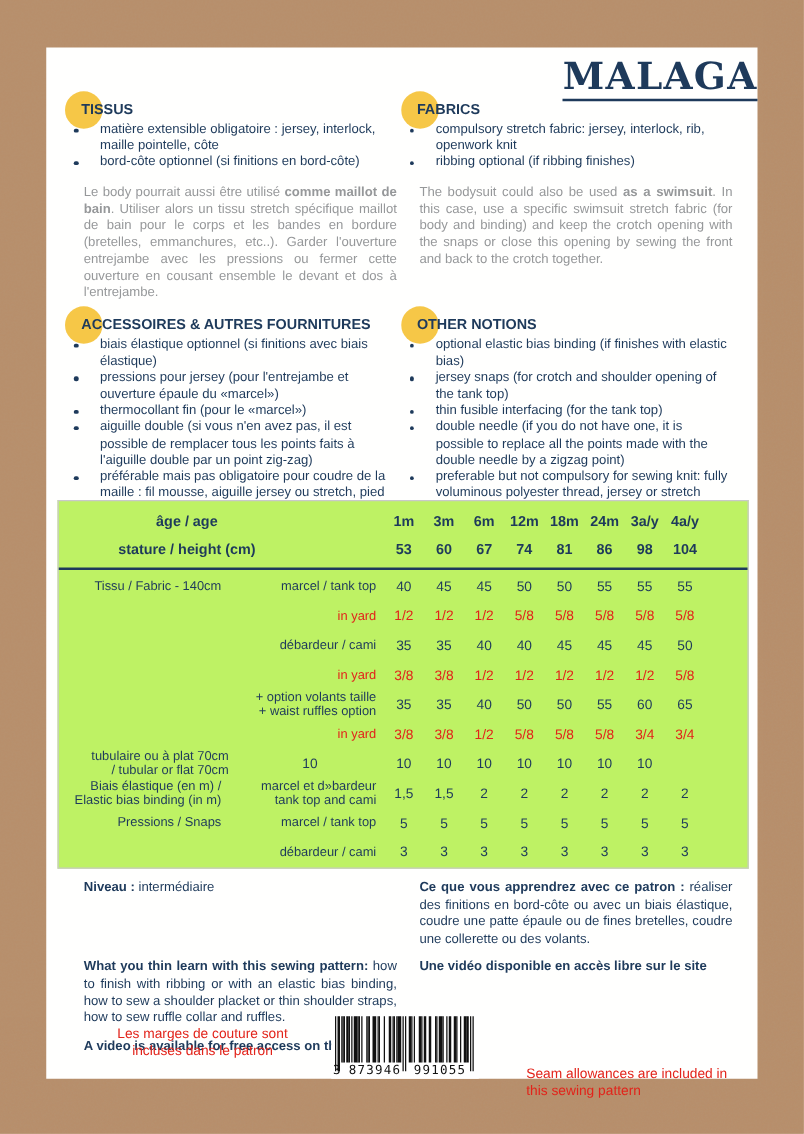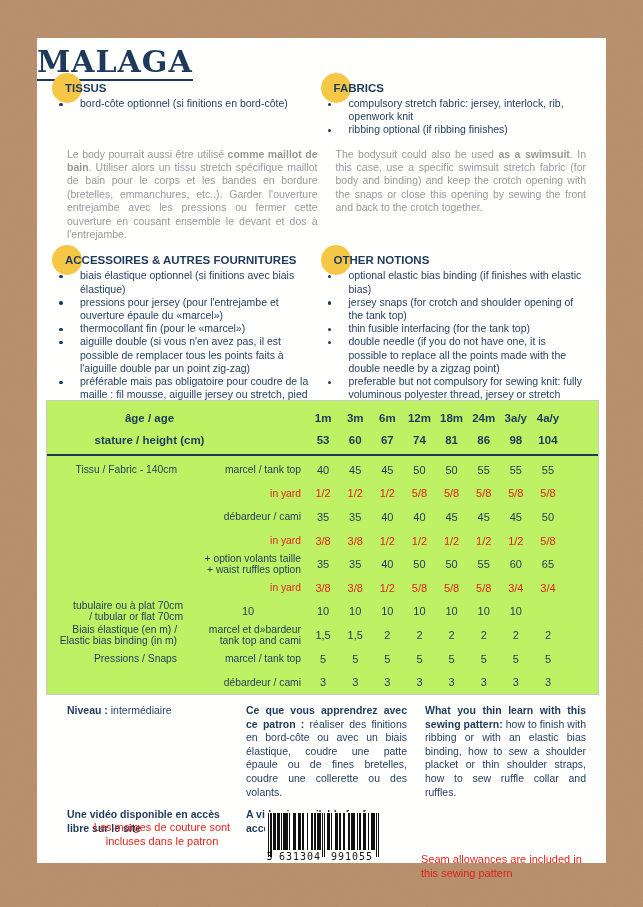--- a/index.html
+++ b/index.html
@@ -2,21 +2,21 @@
 <html><head>
 <meta charset="utf-8">
 <style>
   html,body{margin:0;padding:0;}
   body{width:643px;height:907px;position:relative;overflow:hidden;background:#b88e6a;
        font-family:"Liberation Sans",sans-serif;-webkit-font-smoothing:antialiased;}
   .bg-tex{position:absolute;left:0;top:0;z-index:0;}
   .card{position:absolute;left:37px;top:38px;width:569px;height:825px;background:#fffffe;z-index:1;}
 
   
-  .title{margin:8px 0 0 0;text-align:left;font-family:"DejaVu Serif","Liberation Serif",serif;
+  .title{margin:8px 0 0 0;text-align:right;font-family:"DejaVu Serif","Liberation Serif",serif;
          font-weight:bold;font-size:30px;color:#1e3a5b;letter-spacing:1px;line-height:32px;}
   .title span{border-bottom:2px solid #1e3a5b;padding-bottom:0px;}
 
   
   .content-grid{display:grid;grid-template-columns:1fr 1fr;column-gap:18px;padding:4px 20px 0 30px;
                 color:#1e3a5b;font-size:10.5px;}
   .sec{position:relative;margin-bottom:9px;}
   .sec-head{position:relative;display:inline-block;font-weight:bold;font-size:11.5px;z-index:1;margin-left:-2px;text-align:right;}
   .sec-dot{position:absolute;width:30px;height:30px;border-radius:50%;background:#f6c747;left:-13px;top:-9px;z-index:-1;}
   ul.blist{list-style:none;margin:3px 0 0 0;padding:0 0 0 0;}
@@ -35,21 +35,21 @@
   .ch{text-align:center;}
   .tdivider{border-top:2px solid #1e3a5b;margin-top:3px;}
   .tbody{flex:1;display:flex;flex-direction:column;padding-top:2px;}
   .tbody .trow{flex:1;}
   .c1{text-align:right;padding-right:12px;white-space:pre-line;line-height:11px;font-size:10.3px;}
   .c2{text-align:right;padding-right:6px;white-space:pre-line;line-height:11px;font-size:10.3px;}
   .cv{text-align:center;font-size:11px;}
   .trow.red .c2,.trow.red .cv{color:#e2231a;}
 
   
-  .bottom-grid{position:absolute;left:0;right:0;top:666px;display:grid;grid-template-columns:1fr 1fr 1fr;
+  .bottom-grid{position:absolute;left:0;right:0;top:666px;display:grid;grid-template-columns:1fr 1fr;
                column-gap:18px;padding:0 20px 0 30px;color:#1e3a5b;font-size:10.5px;}
   .bp{margin:0 0 9px 0;line-height:13.6px;text-align:justify;}
   .bp.nojust{text-align:left;}
   .bp b{font-weight:bold;}
 
   
   .footer{position:absolute;left:0;top:774px;width:100%;height:51px;}
   .red-note{position:absolute;color:#e2231a;font-size:11px;line-height:13.5px;width:178px;}
   .red-note.fr{left:36px;top:9px;text-align:center;}
   .red-note.en{left:384px;top:9px;text-align:left;margin-top:32px;}
@@ -77,20 +77,21 @@
 
 <div class="card">
 
   <h1 class="title"><span>MALAGA</span></h1>
 
   <div class="content-grid">
 
     <div class="sec">
       <span class="sec-head"><span class="sec-dot"></span><span>TISSUS</span></span>
       <ul class="blist">
+          <li>matière extensible obligatoire : jersey, interlock, maille pointelle, côte</li>
           <li>bord-côte optionnel (si finitions en bord-côte)</li>
         </ul>
     </div>
 
     <div class="sec">
       <span class="sec-head"><span class="sec-dot"></span><span>FABRICS</span></span>
       <ul class="blist">
           <li>compulsory stretch fabric: jersey, interlock, rib, openwork knit</li>
           <li>ribbing optional (if ribbing finishes)</li>
         </ul>
@@ -378,20 +379,20 @@
           <i class="b"></i>
           <i class="b"></i>
           <i class="b"></i>
           <i></i>
           <i class="b g"></i>
           <i class="g"></i>
           <i class="b g"></i>
         </div>
       <div class="bc-digits">
         <span class="bc-d1">3</span>
-        <span class="bc-d2">631304</span>
+        <span class="bc-d2">873946</span>
         <span class="bc-d3">991055</span>
       </div>
     </div>
     <div class="red-note en">Seam allowances are included in this sewing pattern</div>
   </div>
 
 </div>
 
 </body></html>

